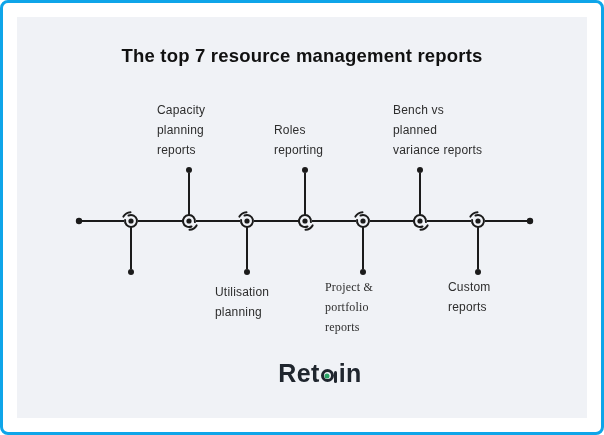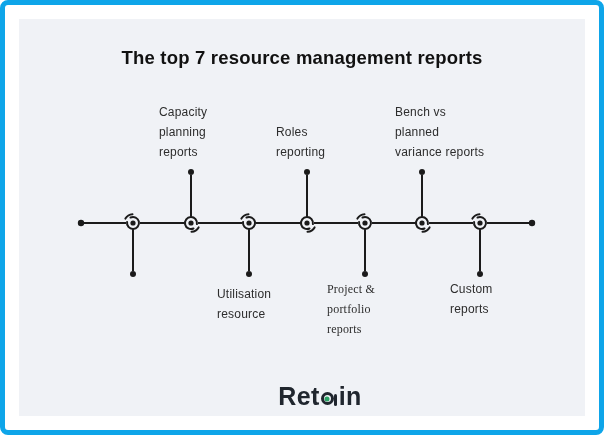--- a/index.html
+++ b/index.html
@@ -3,21 +3,21 @@
 <meta charset="utf-8">
 <style>
   html, body { margin: 0; padding: 0; background: #ffffff; }
   * { box-sizing: border-box; }
 
   .frame {
     position: relative;
     width: 604px;
     height: 435px;
     background: #ffffff;
-    border: 5px solid #0ea5e9;
+    border: 3px solid #0ea5e9;
     border-radius: 8px;
     overflow: hidden;
     font-family: "Liberation Sans", sans-serif;
   }
 
   .panel {
     position: absolute;
     left: 14px; top: 14px; right: 14px; bottom: 14px;
     background: #f0f2f6;
   }
@@ -44,21 +44,21 @@
     position: absolute;
     font-size: 12px;
     line-height: 20px;
     letter-spacing: 0.2px;
     color: #2d2d2d;
     white-space: pre-line;
   }
 
   .logo {
     position: absolute;
-    top: 377px; left: 0; right: 0;
+    top: 356px; left: 0; right: 0;
     text-align: center;
     font-size: 25px;
     font-weight: 700;
     letter-spacing: 0.4px;
     color: #20262e;
     padding-left: 36px;
   }
 
   .logo-a {
     display: inline-block;
@@ -157,21 +157,21 @@
         <line x1="475" y1="224.2" x2="475" y2="266" stroke="#1b1b1b" stroke-width="2"></line>
         <circle cx="475" cy="269" r="3" fill="#1b1b1b"></circle>
       </g>
     </svg>
 
   <div id="labels">
       <div class="node-label" style="left: 154px; top: 97px;">Capacity
 planning
 reports</div>
       <div class="node-label" style="left: 212px; top: 279px;">Utilisation
-resource</div>
+planning</div>
       <div class="node-label" style="left: 271px; top: 117px;">Roles
 reporting</div>
       <div class="node-label" style="left: 322px; top: 274px; font-family: Liberation Serif, serif;">Project &amp;
 portfolio
 reports</div>
       <div class="node-label" style="left: 390px; top: 97px;">Bench vs
 planned
 variance reports</div>
       <div class="node-label" style="left: 445px; top: 274px;">Custom
 reports</div>

